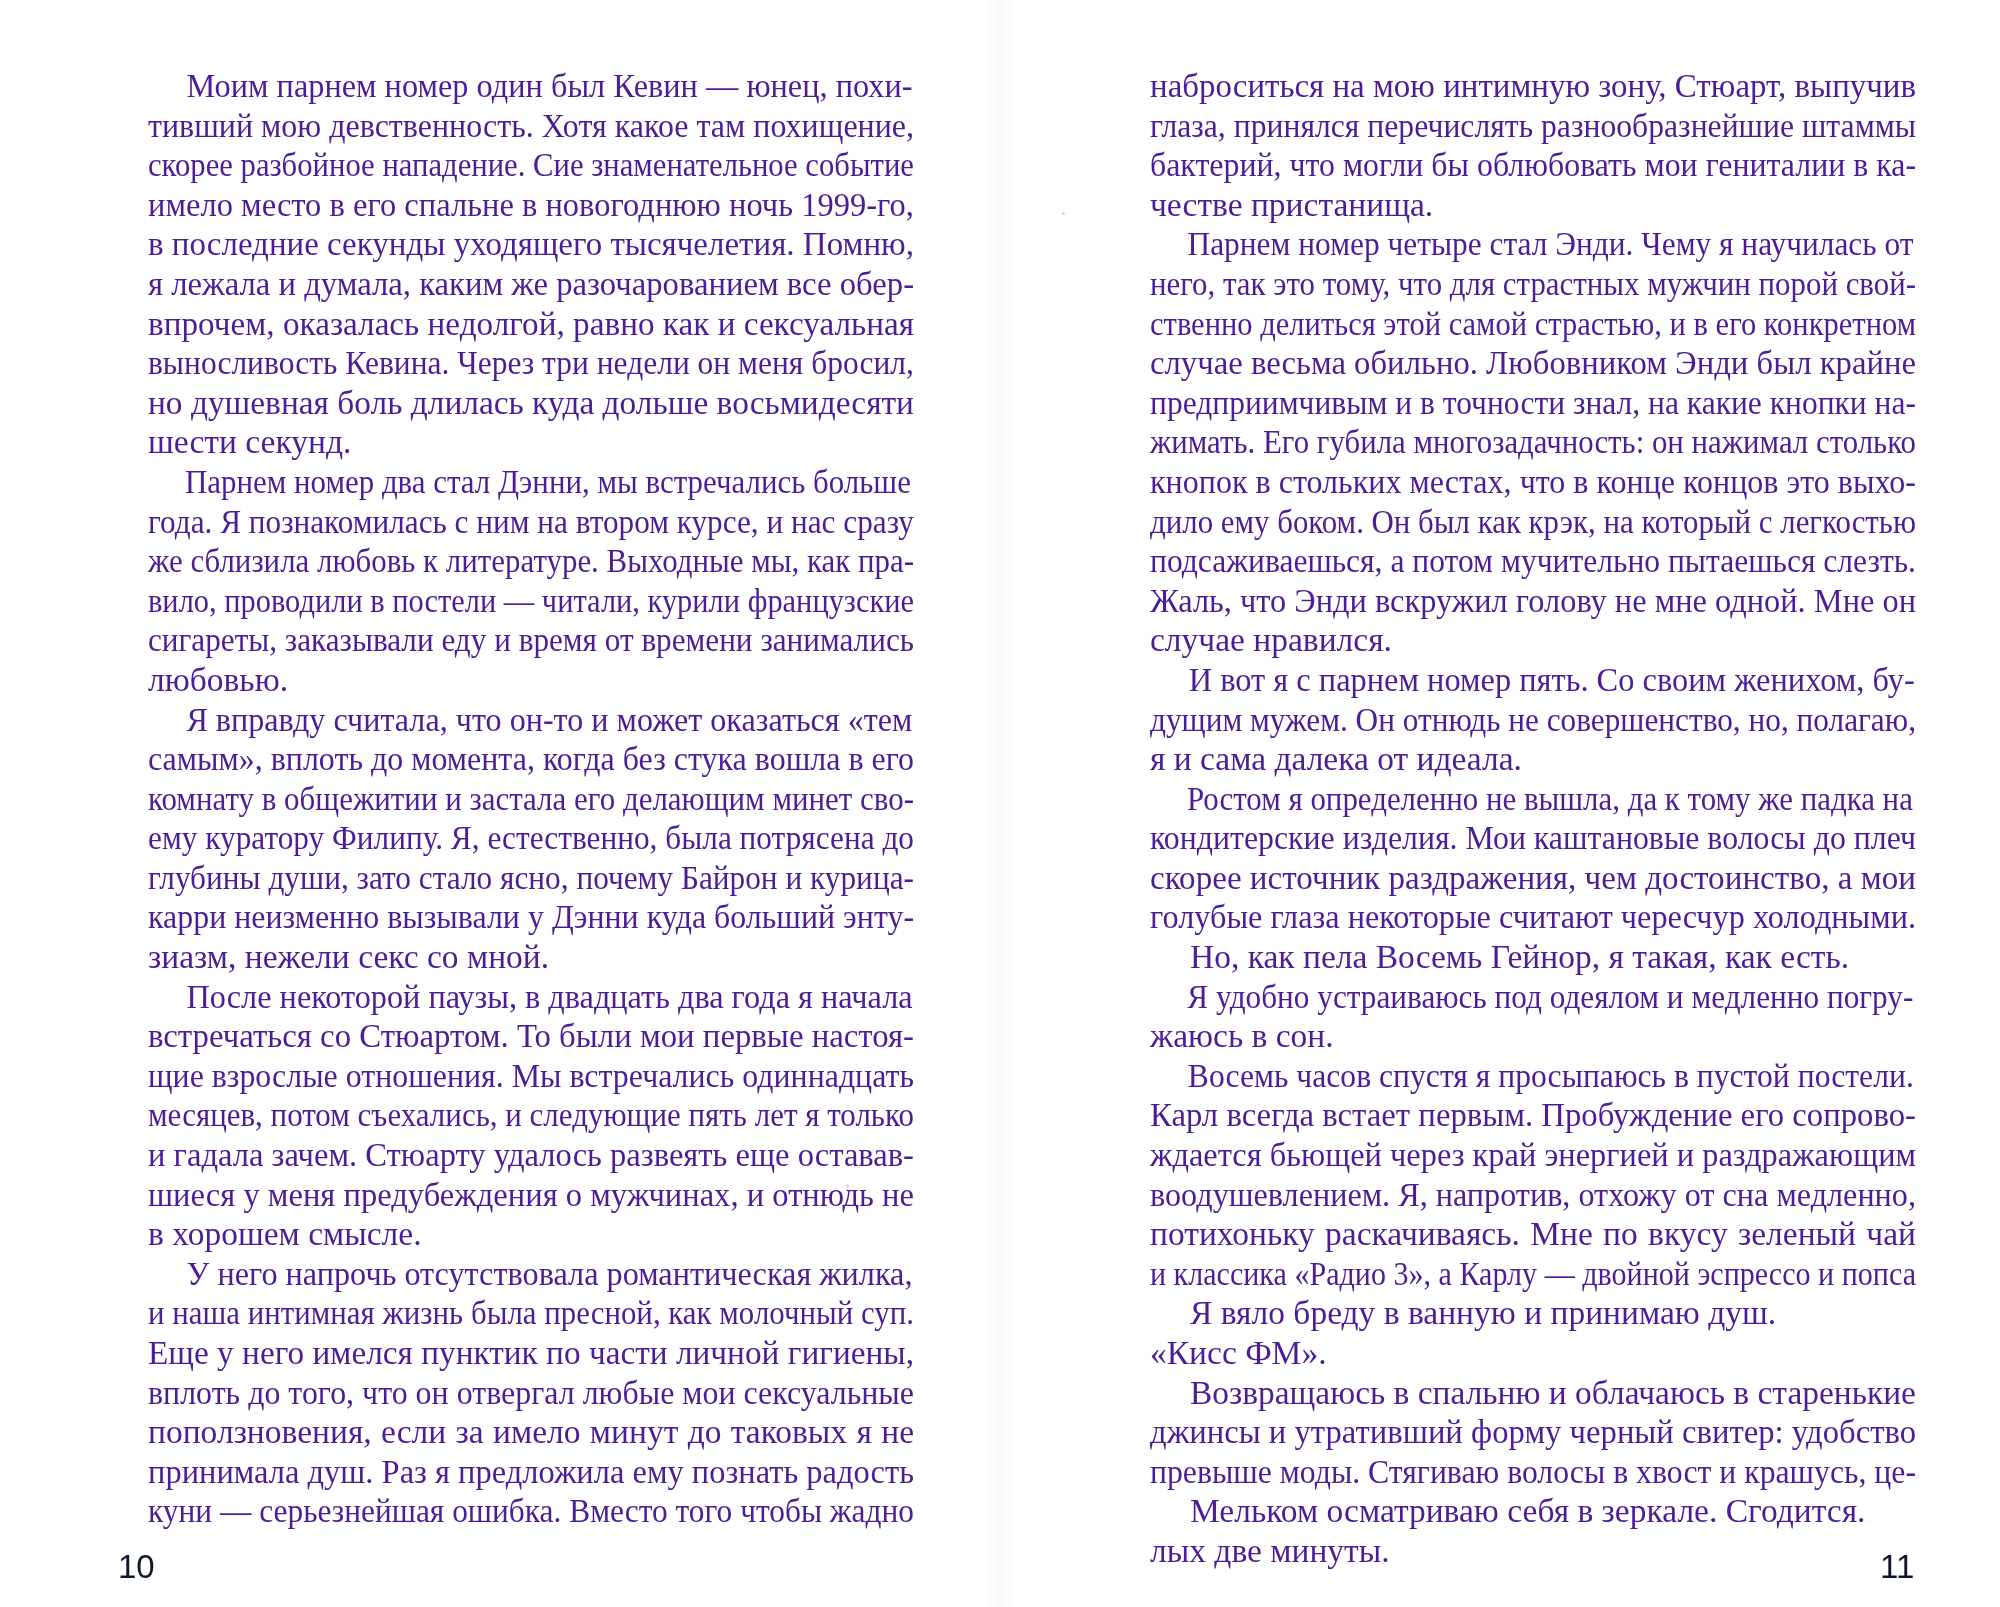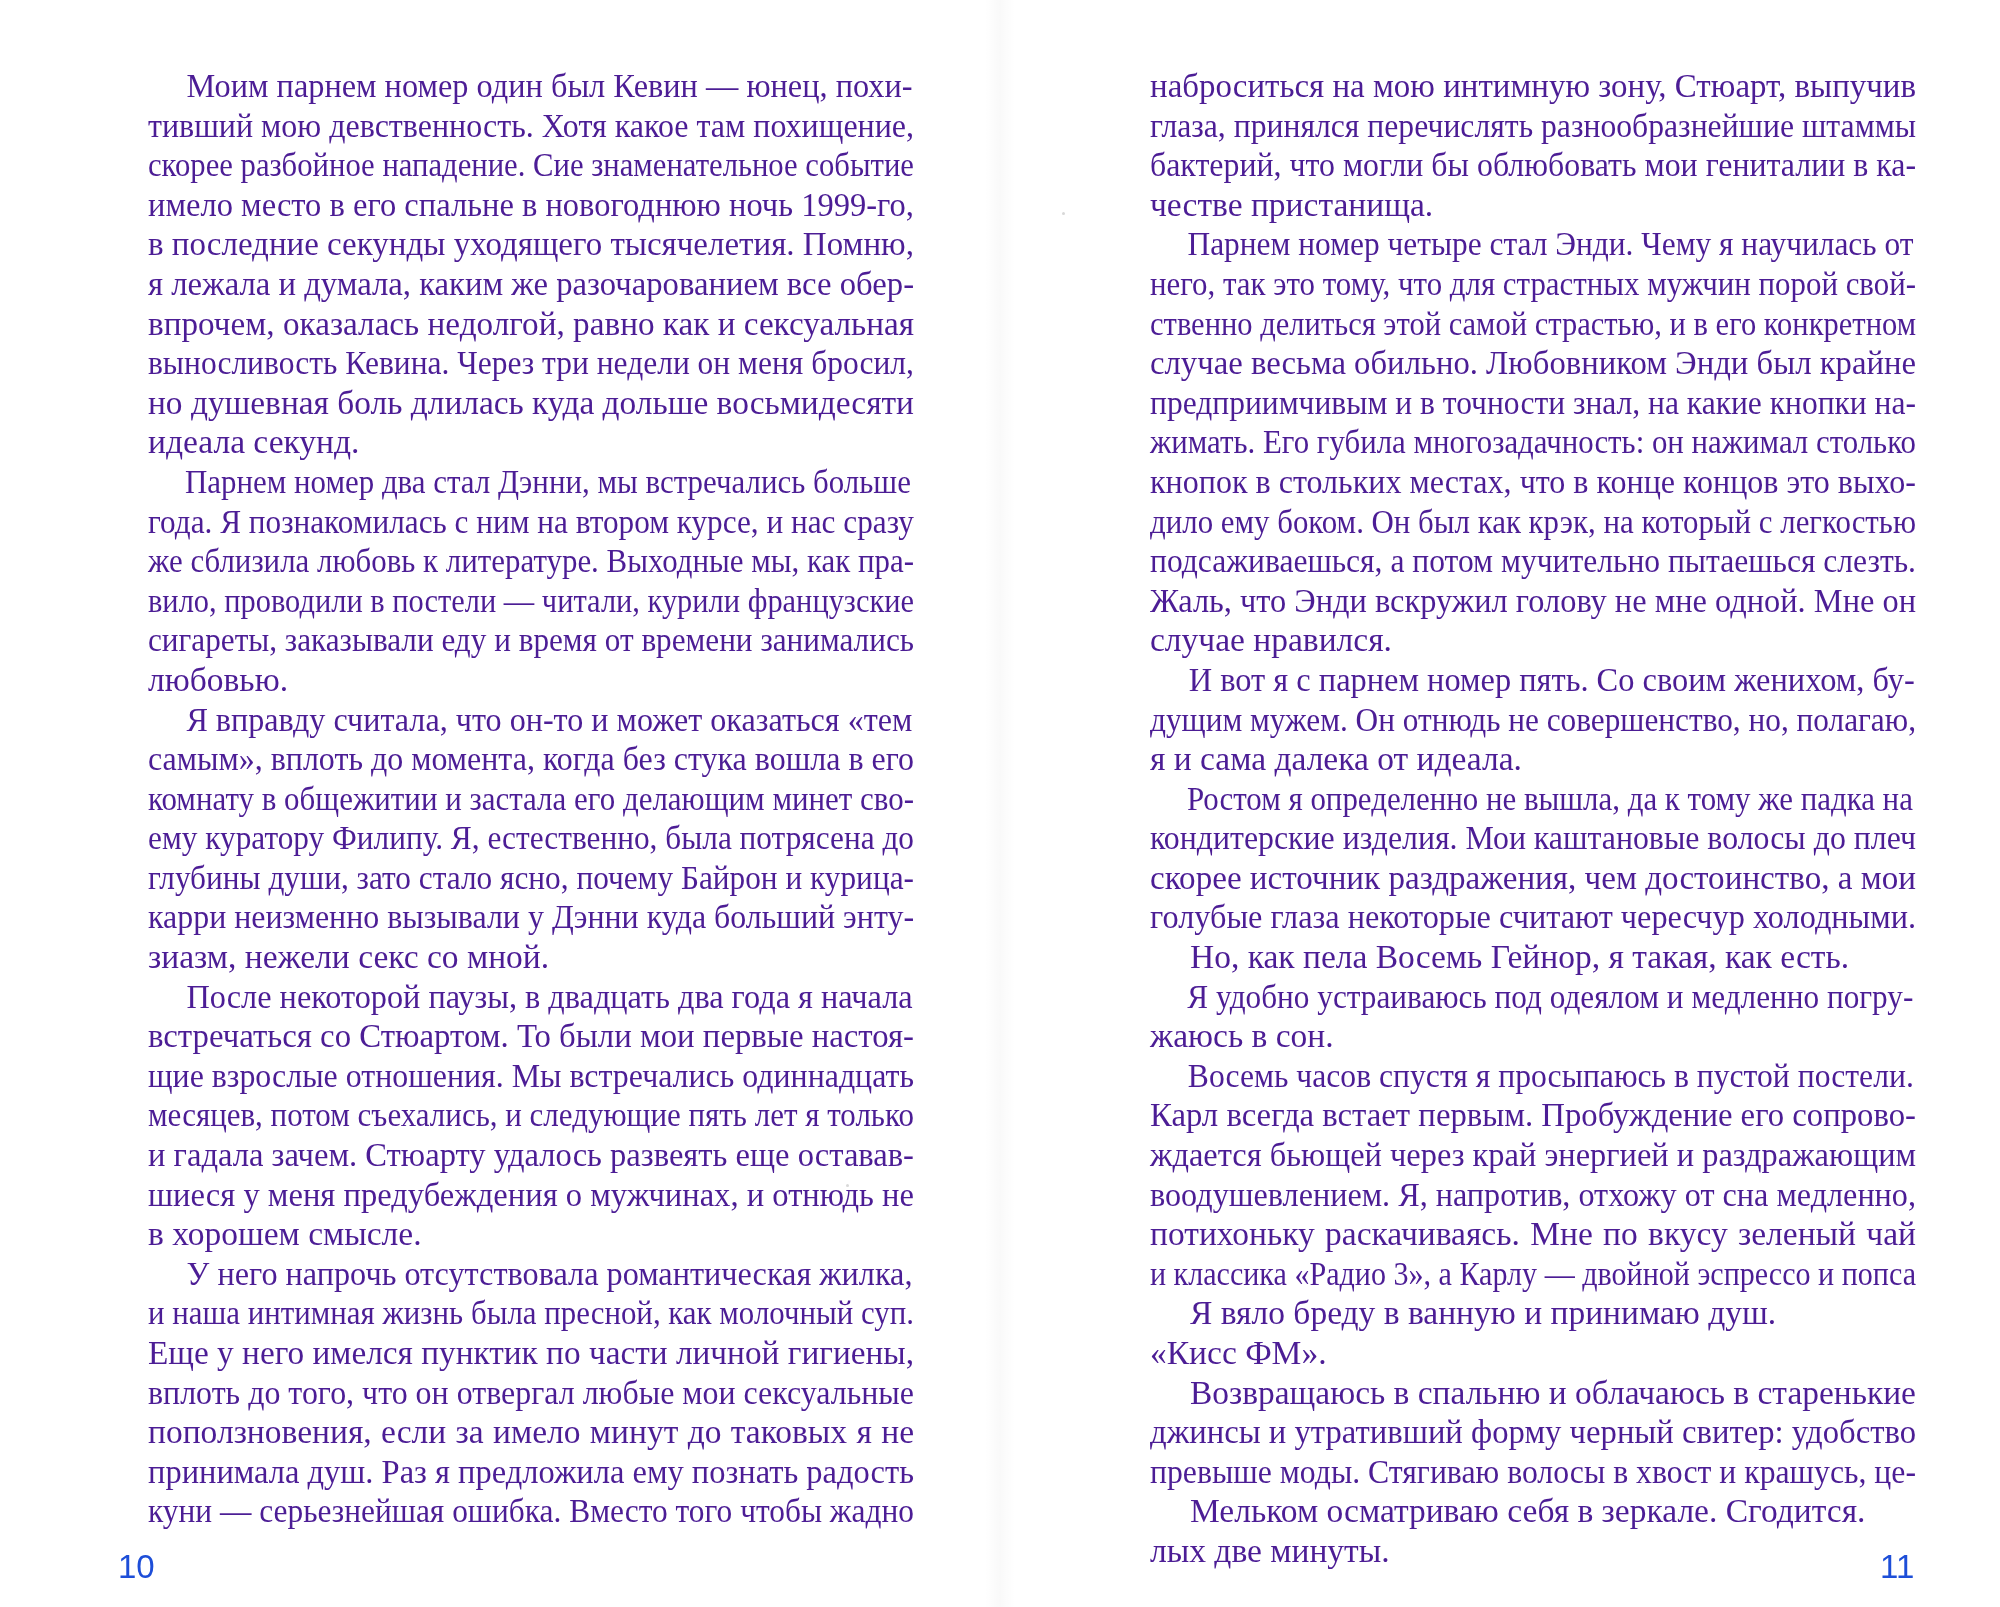--- a/index.html
+++ b/index.html
@@ -54,21 +54,21 @@
       text-align-last: left;
     }
     .line.indent {
       padding-left: 40px;
     }
     .page-number {
       position: absolute;
       top: 1548px;
       font-family: "Liberation Sans", "DejaVu Sans", sans-serif;
       font-size: 33px;
-      color: #1d4ed8;
+      color: #0f172a;
     }
     .page-number.left  { left: 118px; }
     .page-number.right { left: 1880px; }
     .speck {
       position: absolute;
       width: 3px; height: 3px;
       border-radius: 50%;
       background: #d8d8d8;
     }
   </style>
@@ -82,21 +82,21 @@
     <div class="text-block" id="left-text">
         <span class="line indent" style="transform-origin: left center; transform: scaleX(0.9653); width: 752.109px; text-align-last: justify;">Моим парнем номер один был Кевин — юнец, похи-</span>
         <span class="line" style="transform-origin: left center; transform: scaleX(0.9551); width: 802.047px; text-align-last: justify;">тивший мою девственность. Хотя какое там похищение,</span>
         <span class="line" style="transform-origin: left center; transform: scaleX(0.9157); width: 836.5px; text-align-last: justify;">скорее разбойное нападение. Сие знаменательное событие</span>
         <span class="line" style="transform-origin: left center; transform: scaleX(0.9709); width: 788.953px; text-align-last: justify;">имело место в его спальне в новогоднюю ночь 1999-го,</span>
         <span class="line" style="transform-origin: left center; transform: scaleX(0.9847); width: 777.875px; text-align-last: justify;">в последние секунды уходящего тысячелетия. Помню,</span>
         <span class="line" style="transform-origin: left center; transform: scaleX(0.9762); width: 784.703px; text-align-last: justify;">я лежала и думала, каким же разочарованием все обер-</span>
         <span class="line" style="transform-origin: left center; transform: scaleX(0.9916); width: 772.469px; text-align-last: justify;">впрочем, оказалась недолгой, равно как и сексуальная</span>
         <span class="line" style="transform-origin: left center; transform: scaleX(0.9402); width: 814.688px; text-align-last: justify;">выносливость Кевина. Через три недели он меня бросил,</span>
         <span class="line" style="transform-origin: left center; transform: scaleX(0.9966); width: 768.594px; text-align-last: justify;">но душевная боль длилась куда дольше восьмидесяти</span>
-        <span class="line last">идеала секунд.</span>
+        <span class="line last">шести секунд.</span>
         <span class="line indent" style="transform-origin: left center; transform: scaleX(0.9229); width: 786.625px; text-align-last: justify;">Парнем номер два стал Дэнни, мы встречались больше</span>
         <span class="line" style="transform-origin: left center; transform: scaleX(0.9327); width: 821.234px; text-align-last: justify;">года. Я познакомилась с ним на втором курсе, и нас сразу</span>
         <span class="line" style="transform-origin: left center; transform: scaleX(0.9225); width: 830.375px; text-align-last: justify;">же сблизила любовь к литературе. Выходные мы, как пра-</span>
         <span class="line" style="transform-origin: left center; transform: scaleX(0.9081); width: 843.484px; text-align-last: justify;">вило, проводили в постели — читали, курили французские</span>
         <span class="line" style="transform-origin: left center; transform: scaleX(0.9316); width: 822.234px; text-align-last: justify;">сигареты, заказывали еду и время от времени занимались</span>
         <span class="line last">любовью.</span>
         <span class="line indent" style="transform-origin: left center; transform: scaleX(0.9594); width: 756.75px; text-align-last: justify;">Я вправду считала, что он-то и может оказаться «тем</span>
         <span class="line" style="transform-origin: left center; transform: scaleX(0.9544); width: 802.578px; text-align-last: justify;">самым», вплоть до момента, когда без стука вошла в его</span>
         <span class="line" style="transform-origin: left center; transform: scaleX(0.9238); width: 829.219px; text-align-last: justify;">комнату в общежитии и застала его делающим минет сво-</span>
         <span class="line" style="transform-origin: left center; transform: scaleX(0.9348); width: 819.438px; text-align-last: justify;">ему куратору Филипу. Я, естественно, была потрясена до</span>

